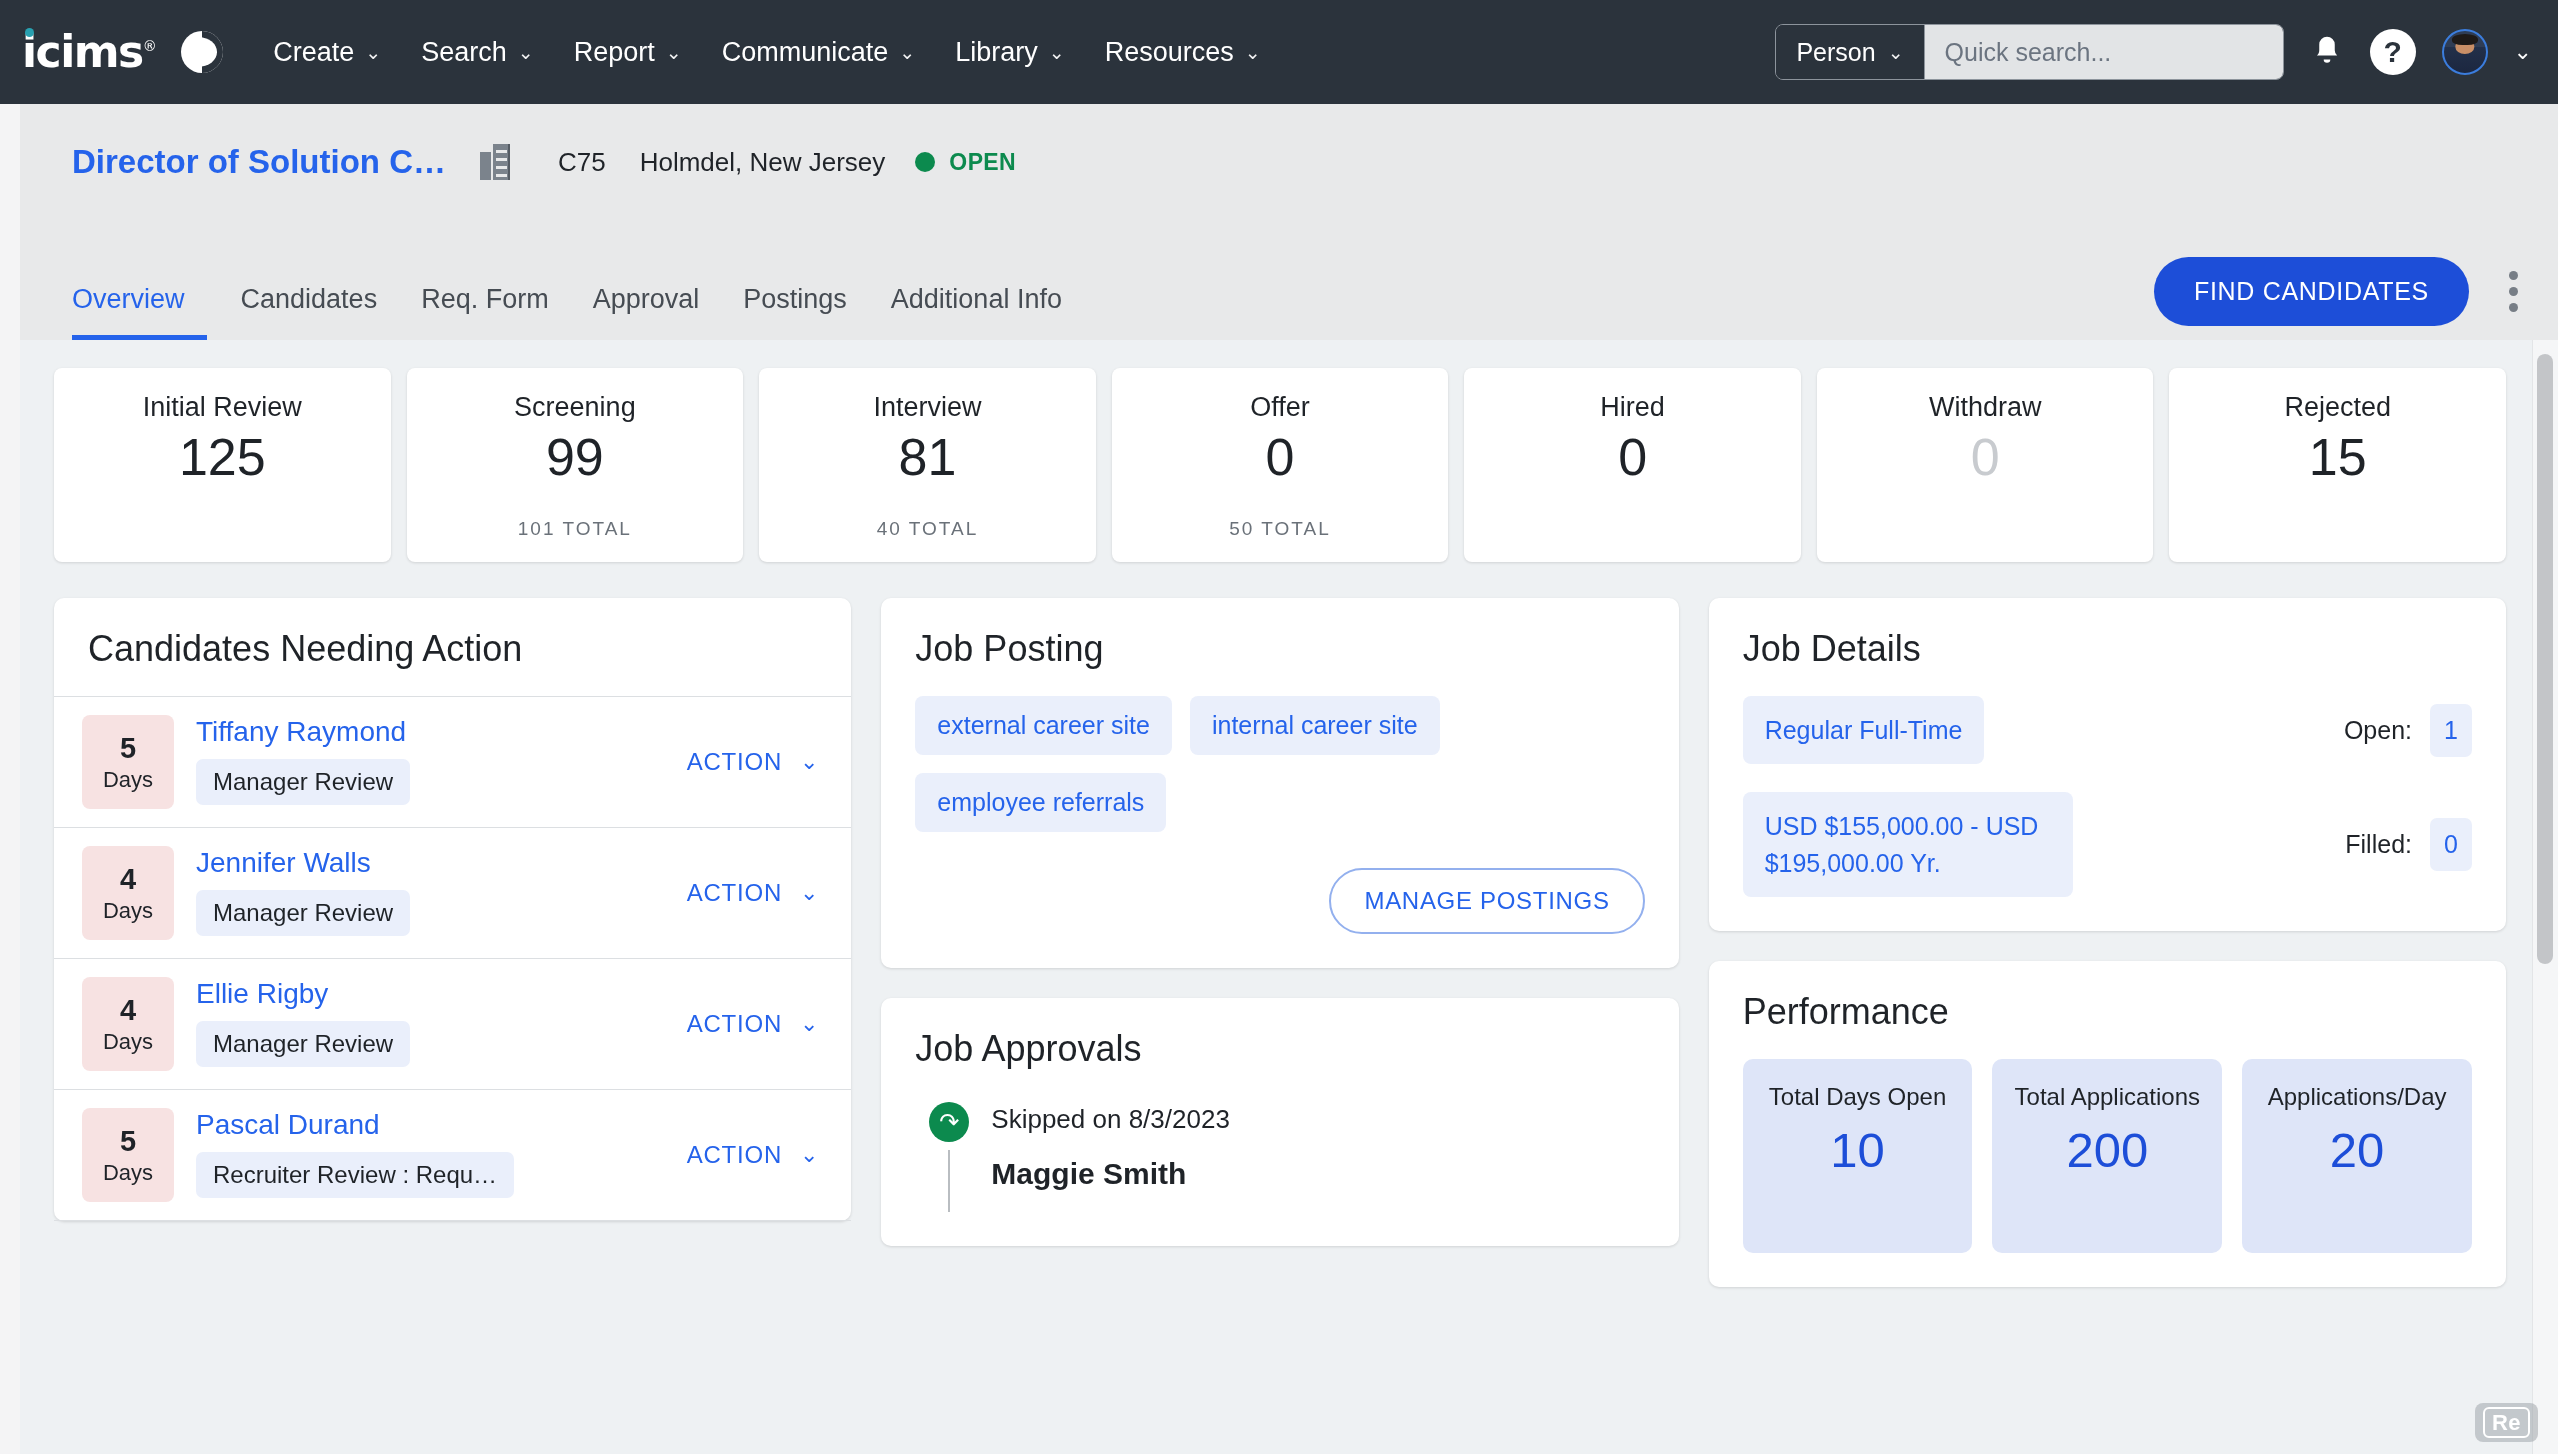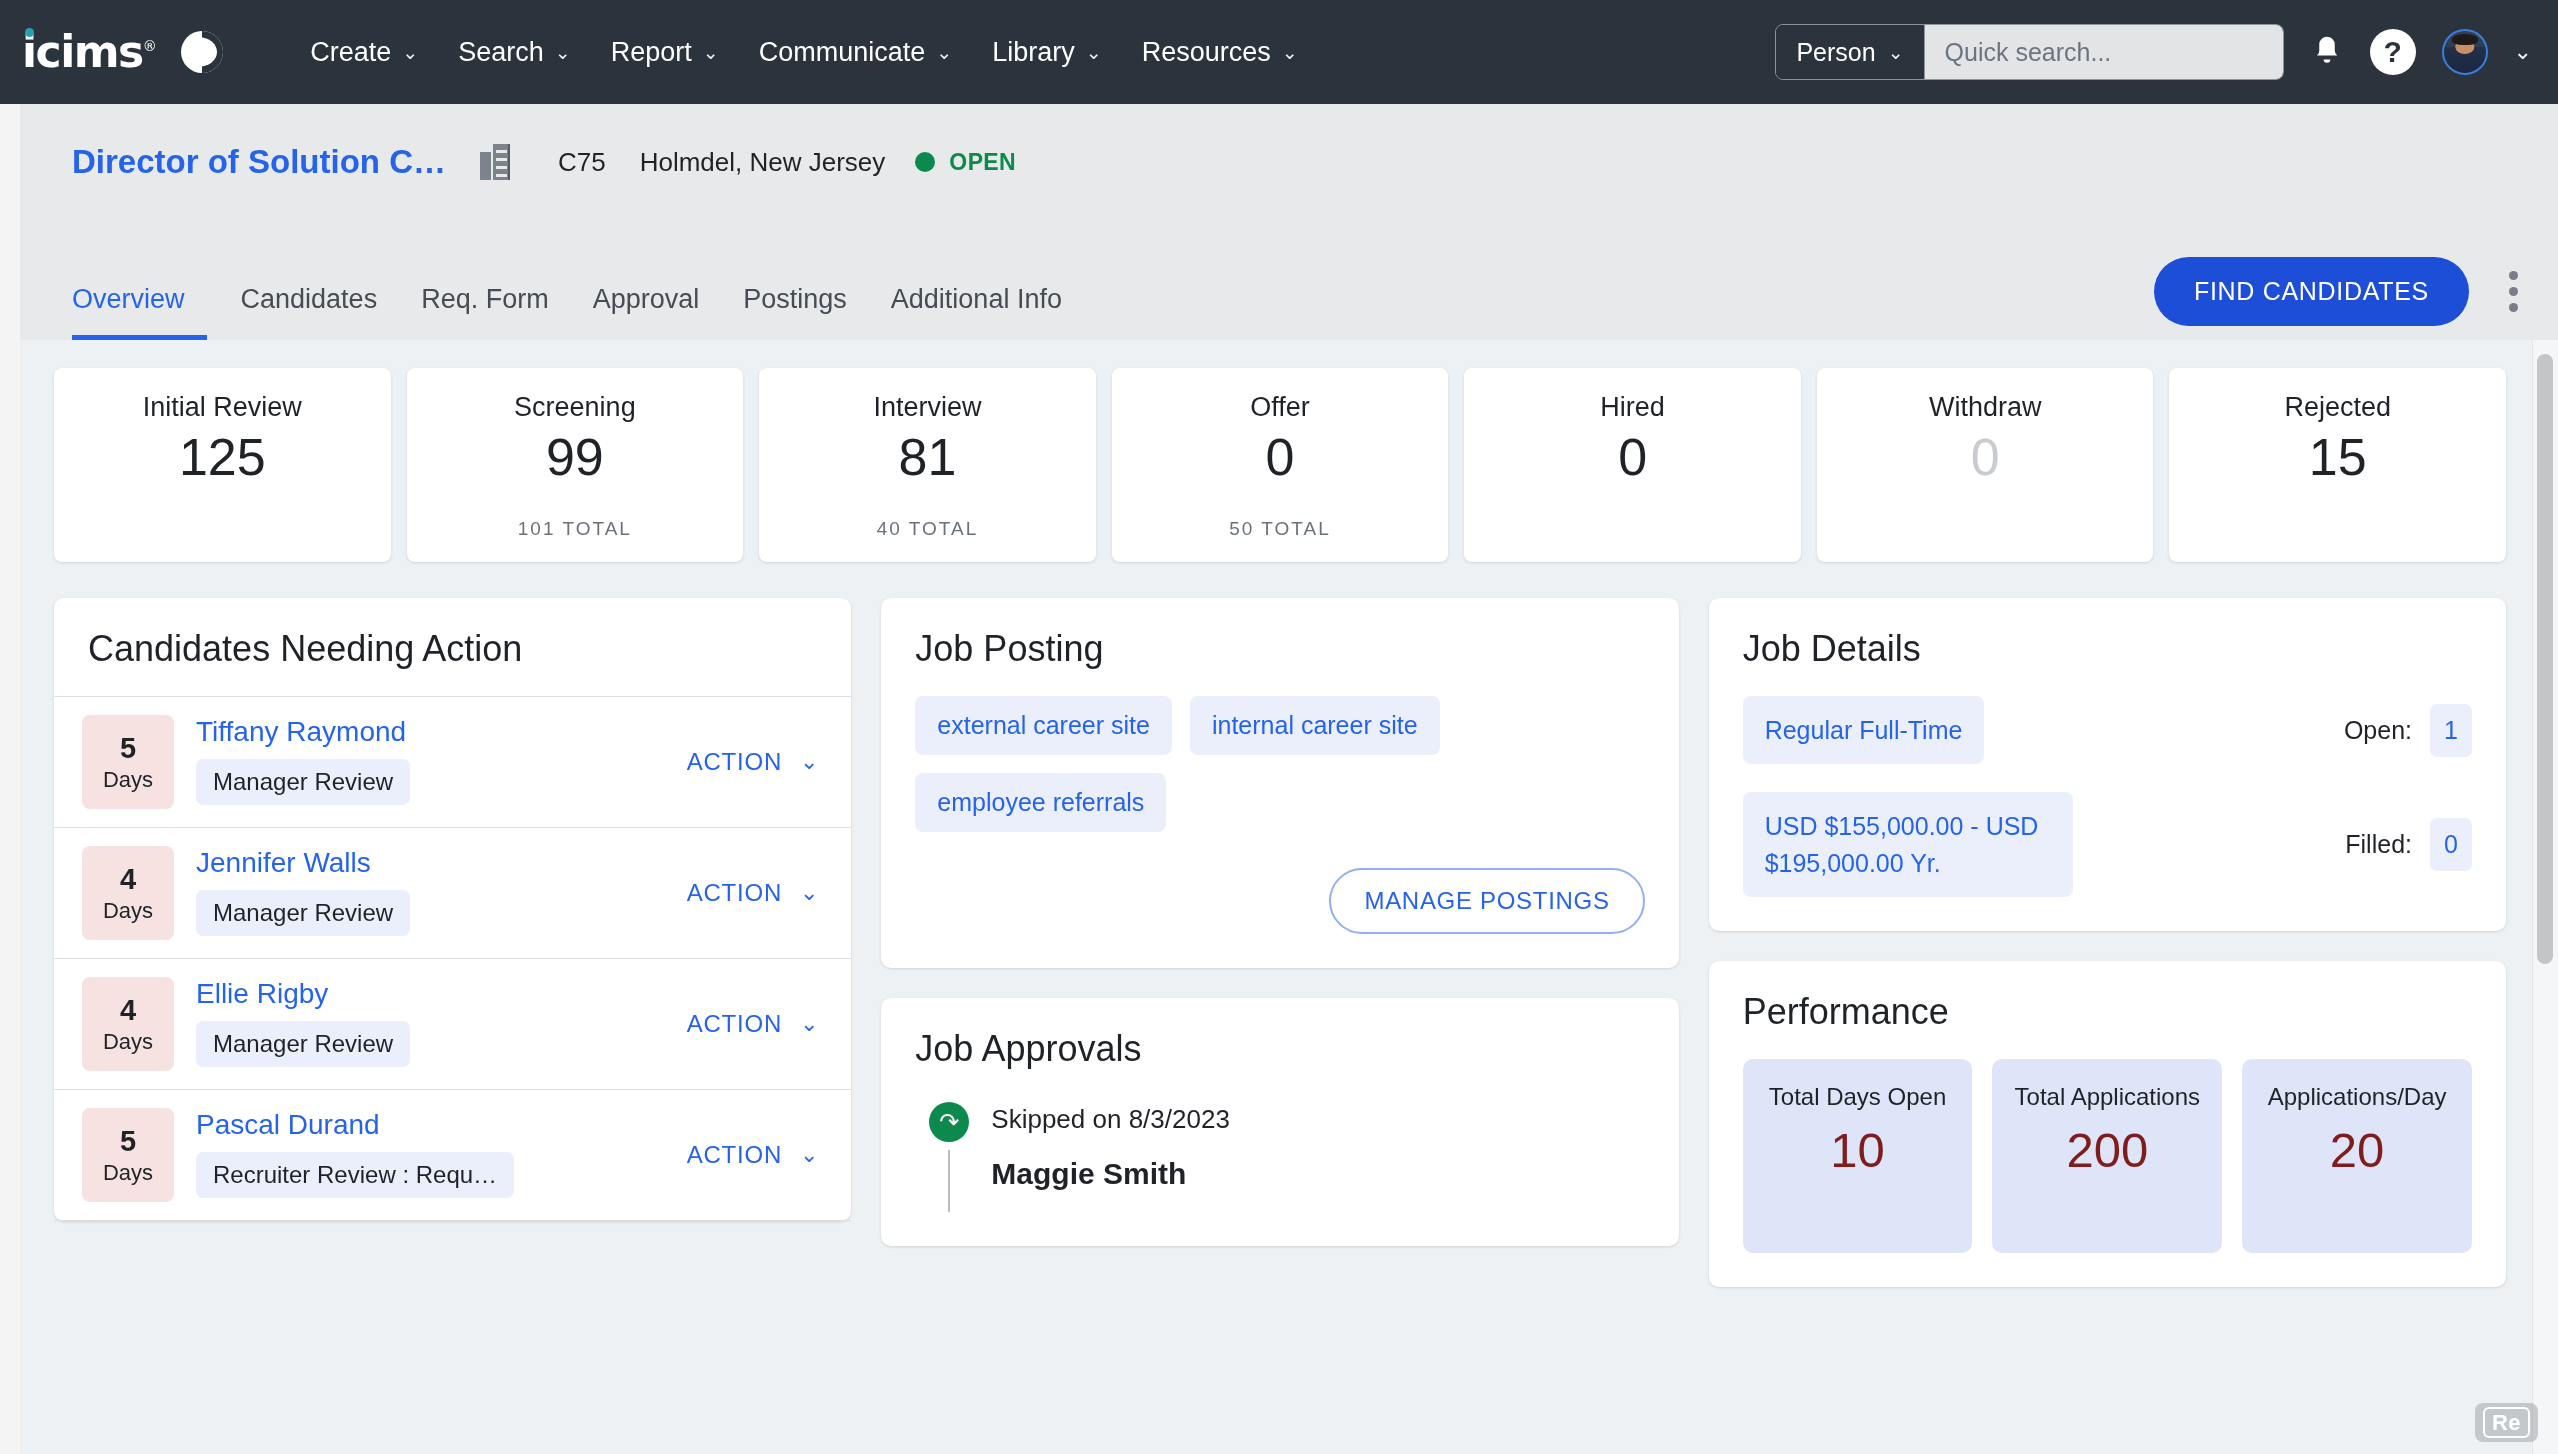--- a/index.html
+++ b/index.html
@@ -11,21 +11,20 @@
   }
 
   
   .topnav {
     height: 104px;
     background: #2b333c;
     display: flex;
     align-items: center;
     padding: 0 26px 0 22px;
     position: relative;
-    gap: 37px;
   }
   .logo-wrap { display: flex; align-items: center; gap: 26px; }
   .icims-logo {
     font-size: 44px; font-weight: bold; color: #ffffff;
     letter-spacing: -1.5px; position: relative; line-height: 1;
     font-family: "DejaVu Sans", sans-serif;
   }
   .icims-logo .dot {
     position: absolute; top: -2px; left: 3px;
     width: 9px; height: 9px; border-radius: 50%; background: #28a0b0;
@@ -303,21 +302,21 @@
   
   .perf-body { display: flex; gap: 20px; padding: 0 34px 34px 34px; }
   .perf-card {
     background: #dee5f8; border-radius: 10px; flex: 1;
     height: 194px; display: flex; flex-direction: column;
     align-items: center; padding-top: 22px;
   }
   .perf-label {
     font-size: 24px; color: #1f2328; text-align: center; line-height: 1.3;
   }
-  .perf-value { font-size: 49px; color: #7f1d1d; margin-top: 10px; }
+  .perf-value { font-size: 49px; color: #1d4ed8; margin-top: 10px; }
 
   .re-badge {
     position: absolute; right: 20px; bottom: 12px;
     background: rgba(160,165,172,.55); border-radius: 8px;
     padding: 4px 8px; color: #ffffff; font-size: 22px; font-weight: bold;
     letter-spacing: .5px; z-index: 9;
   }
   .re-badge span {
     border: 2px solid #ffffff; border-radius: 6px; padding: 1px 7px;
     display: inline-block; line-height: 1.15;

